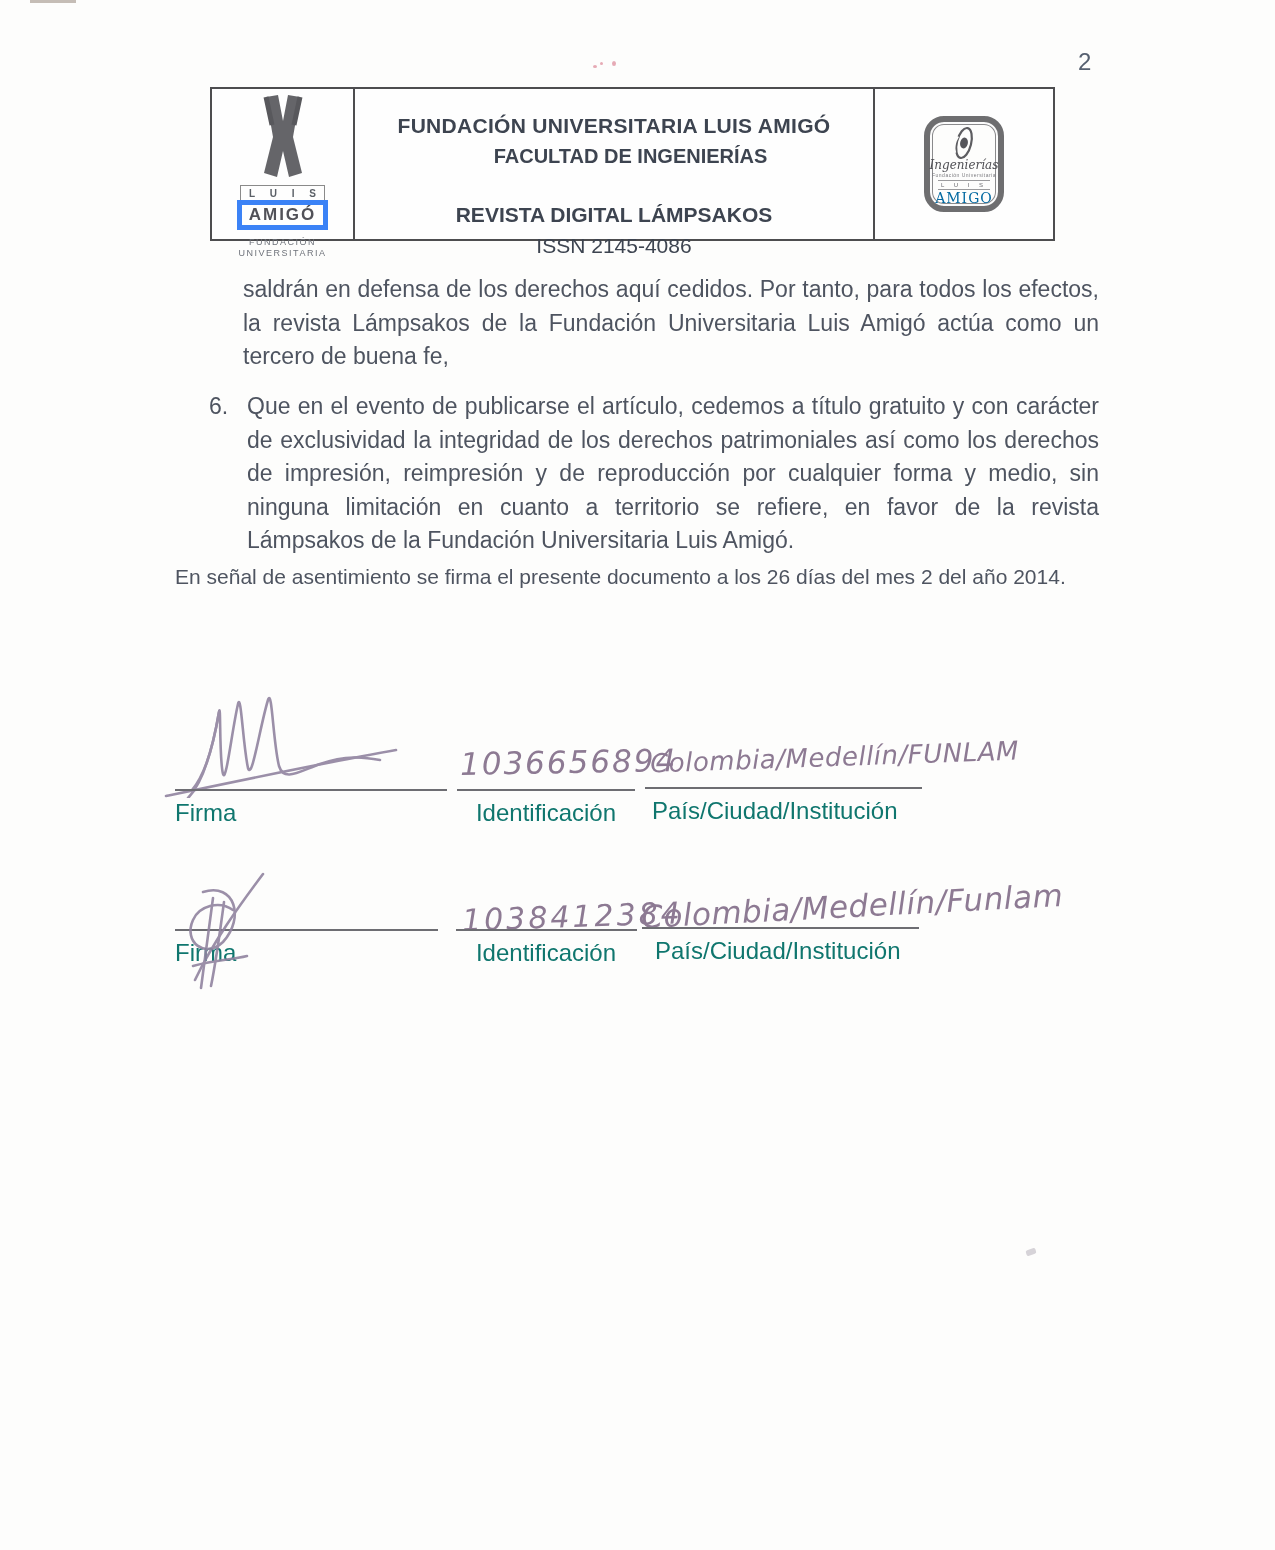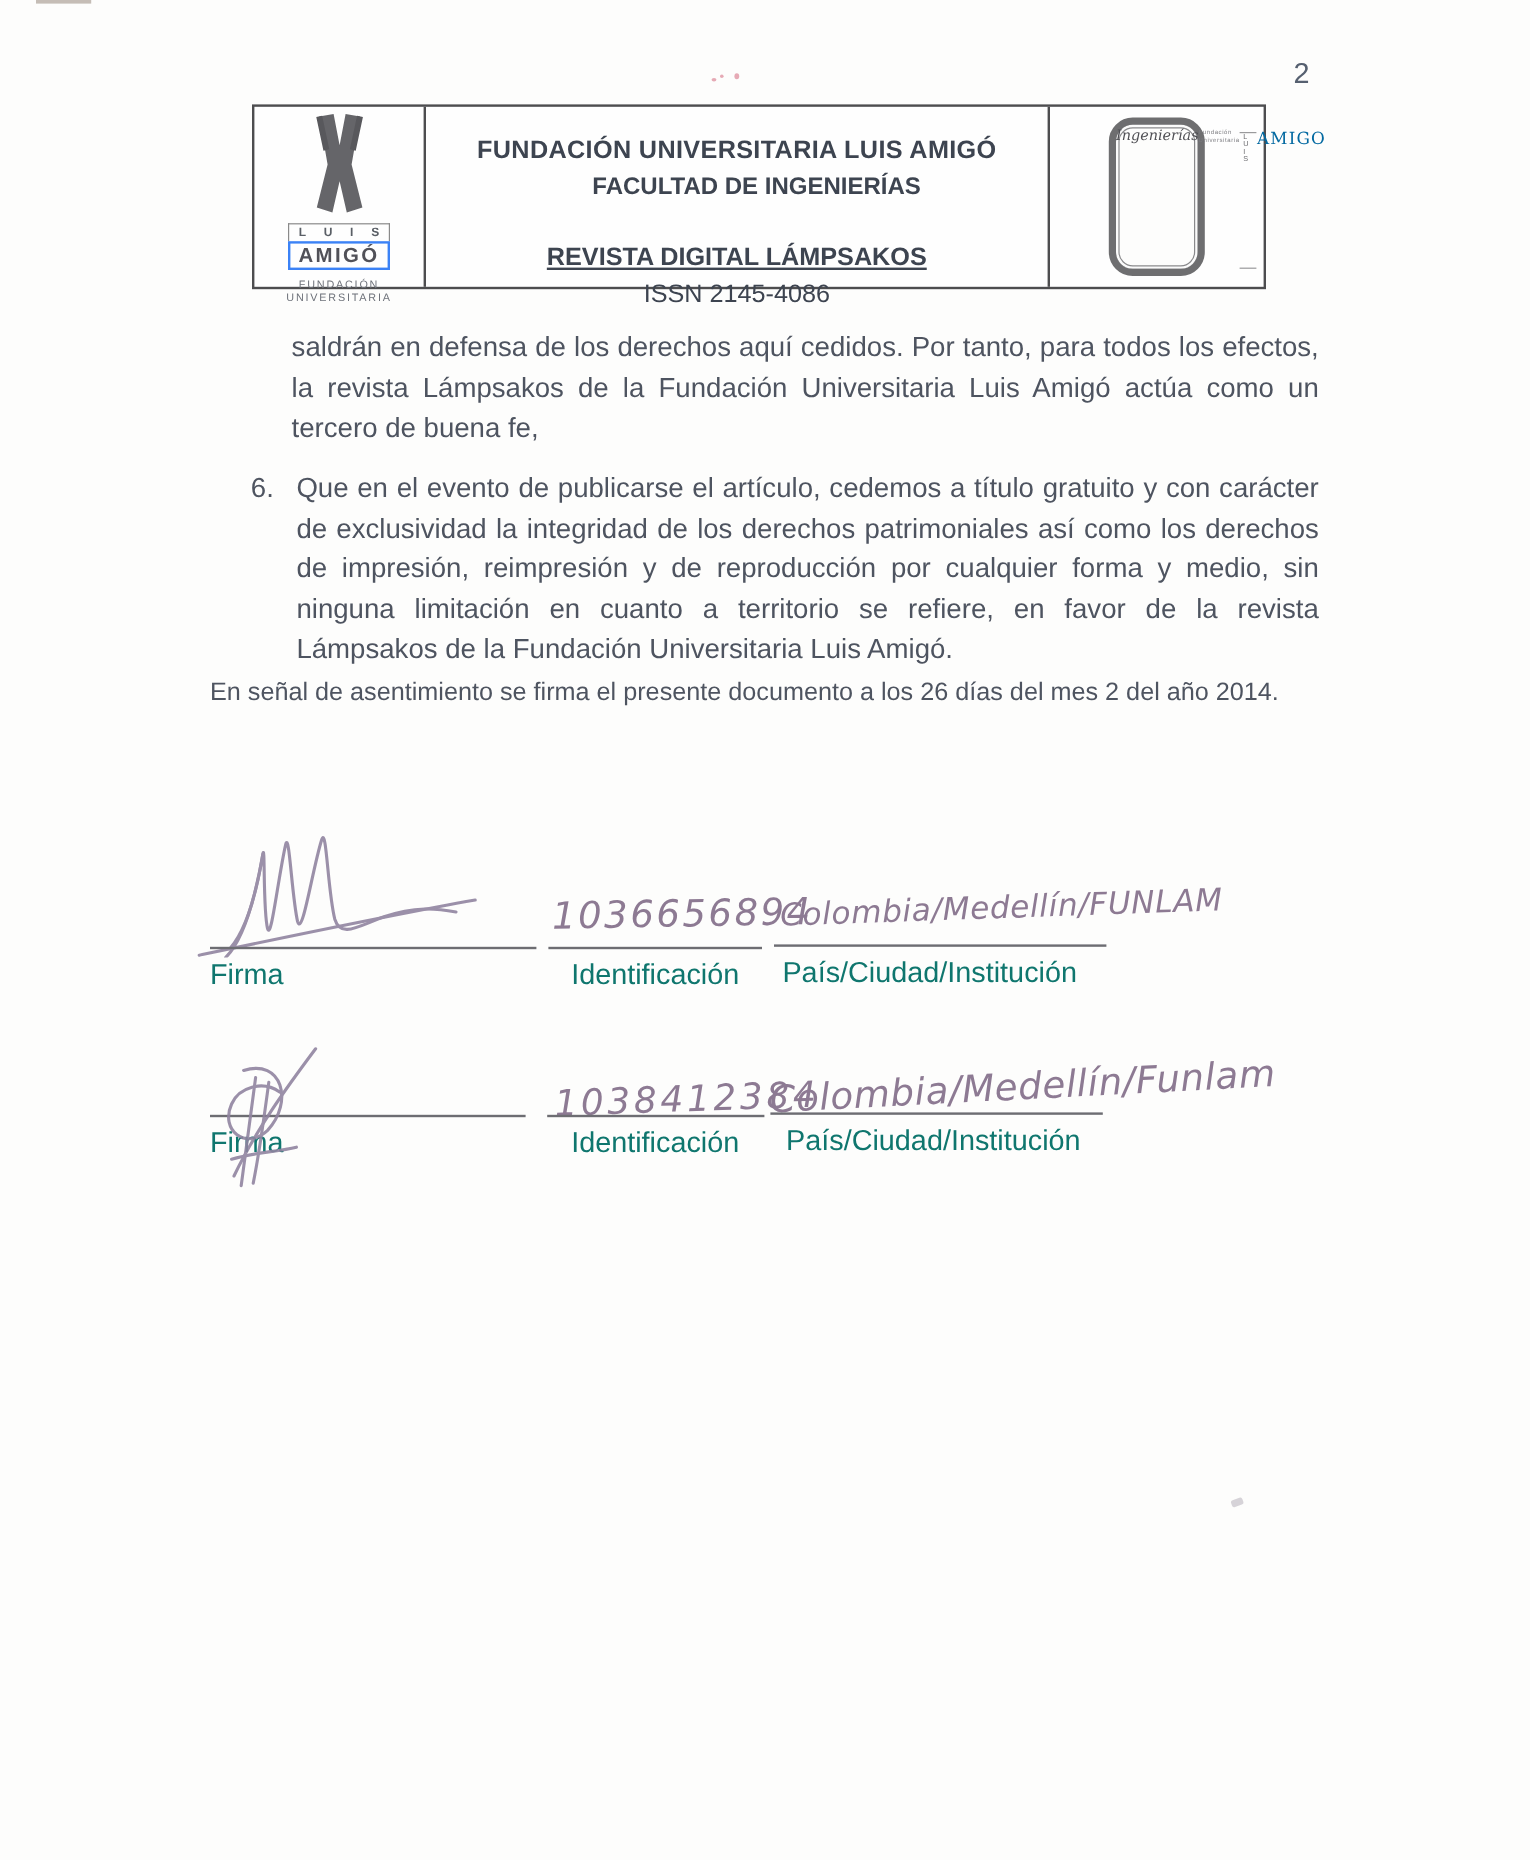--- a/index.html
+++ b/index.html
@@ -16,38 +16,38 @@
   
   .hdr {
     position:absolute; left:210px; top:87px; width:845px; height:154px;
     display:flex; border:2px solid #4d4d4f; background:#fefefe;
   }
   .hdr-cell-left  { width:143px; border-right:2px solid #4d4d4f; display:flex; flex-direction:column; align-items:center; padding-top:6px; }
   .hdr-cell-center{ flex:1; border-right:2px solid #4d4d4f; text-align:center; padding-top:25px; color:#3d4450; }
   .hdr-cell-right { width:178px; display:flex; align-items:center; justify-content:center; }
   .hdr-l1 { font-size:21px; font-weight:bold; letter-spacing:.3px; }
   .hdr-l2 { font-size:20px; font-weight:bold; margin-top:7px;margin-left:33px; }
-  .hdr-l3 { font-size:21px; font-weight:bold; margin-top:35px;text-decoration:underline; }
+  .hdr-l3 { font-size:21px; font-weight:bold; margin-top:35px; }
   .hdr-l4 { font-size:21px; font-weight:normal; margin-top:7px; }
 
   
   .llogo-luis {
     margin-top:2px; font-size:10px; font-weight:bold; letter-spacing:6px; color:#5a5f66;
     border:1px solid #8a8a8a; border-bottom:none; padding:2px 2px 1px 8px;
   }
   .llogo-amigo {
-    border:2px solid #3b82f6; padding:0 7px; font-size:17px; font-weight:bold;
+    border:5px solid #3b82f6; padding:0 7px; font-size:17px; font-weight:bold;
     letter-spacing:2px; color:#515158;
   }
   .llogo-sub { margin-top:7px; font-size:9px; letter-spacing:1.5px; color:#6e727a; line-height:11px; text-align:center; }
 
   
   .stamp {
-    width:80px; height:132px; border:6px solid #6e6e70; border-radius:20px;
-    display:flex; flex-direction:row; padding-top:4px;
+    width:80px; height:96px; border:6px solid #6e6e70; border-radius:20px;
+    display:flex; flex-direction:column; align-items:center; padding-top:4px;
     box-shadow: inset 0 0 0 2px #fbfbfb, inset 0 0 0 3px #8a8a8c;
     background:#fdfdfc;
   }
   .stamp-script { font-family:"DejaVu Serif", serif; font-style:italic; font-size:12px; color:#4f4f54; margin-top:-2px; }
   .stamp-sub { font-size:5px; color:#7c7c80; letter-spacing:.5px; }
   .stamp-luis { font-size:6px; letter-spacing:4px; color:#6a6a6e; border-top:1px solid #9a9a9c; border-bottom:1px solid #9a9a9c; padding:1px 3px; margin-top:2px; }
   .stamp-amigo { font-family:"DejaVu Serif", serif; font-size:14px; letter-spacing:1px; color:#0369a1; font-weight:400; }
 
   
   .p1 { position:absolute; left:243px; top:273px; width:856px; font-size:23px; line-height:33.5px; text-align:justify; }

